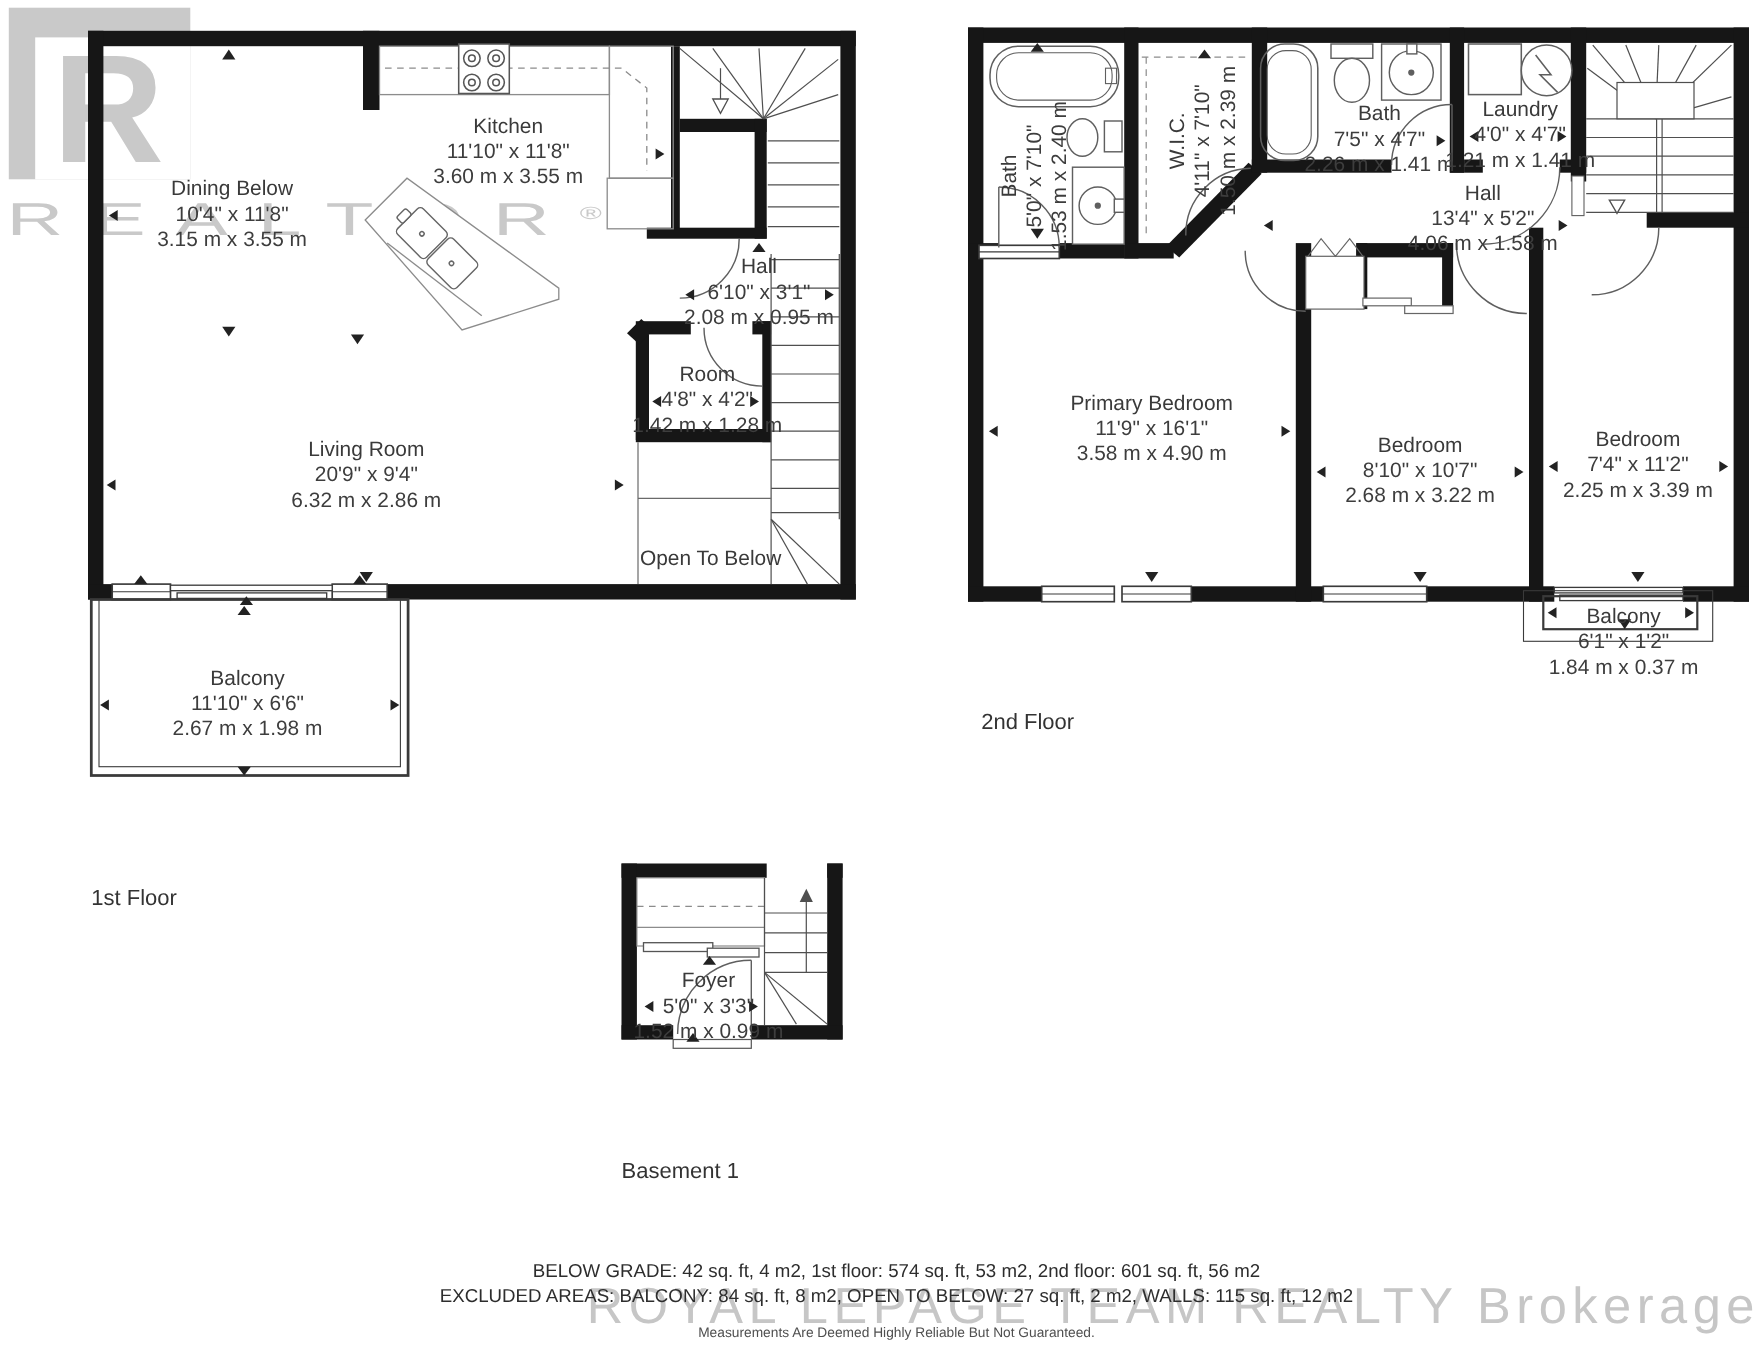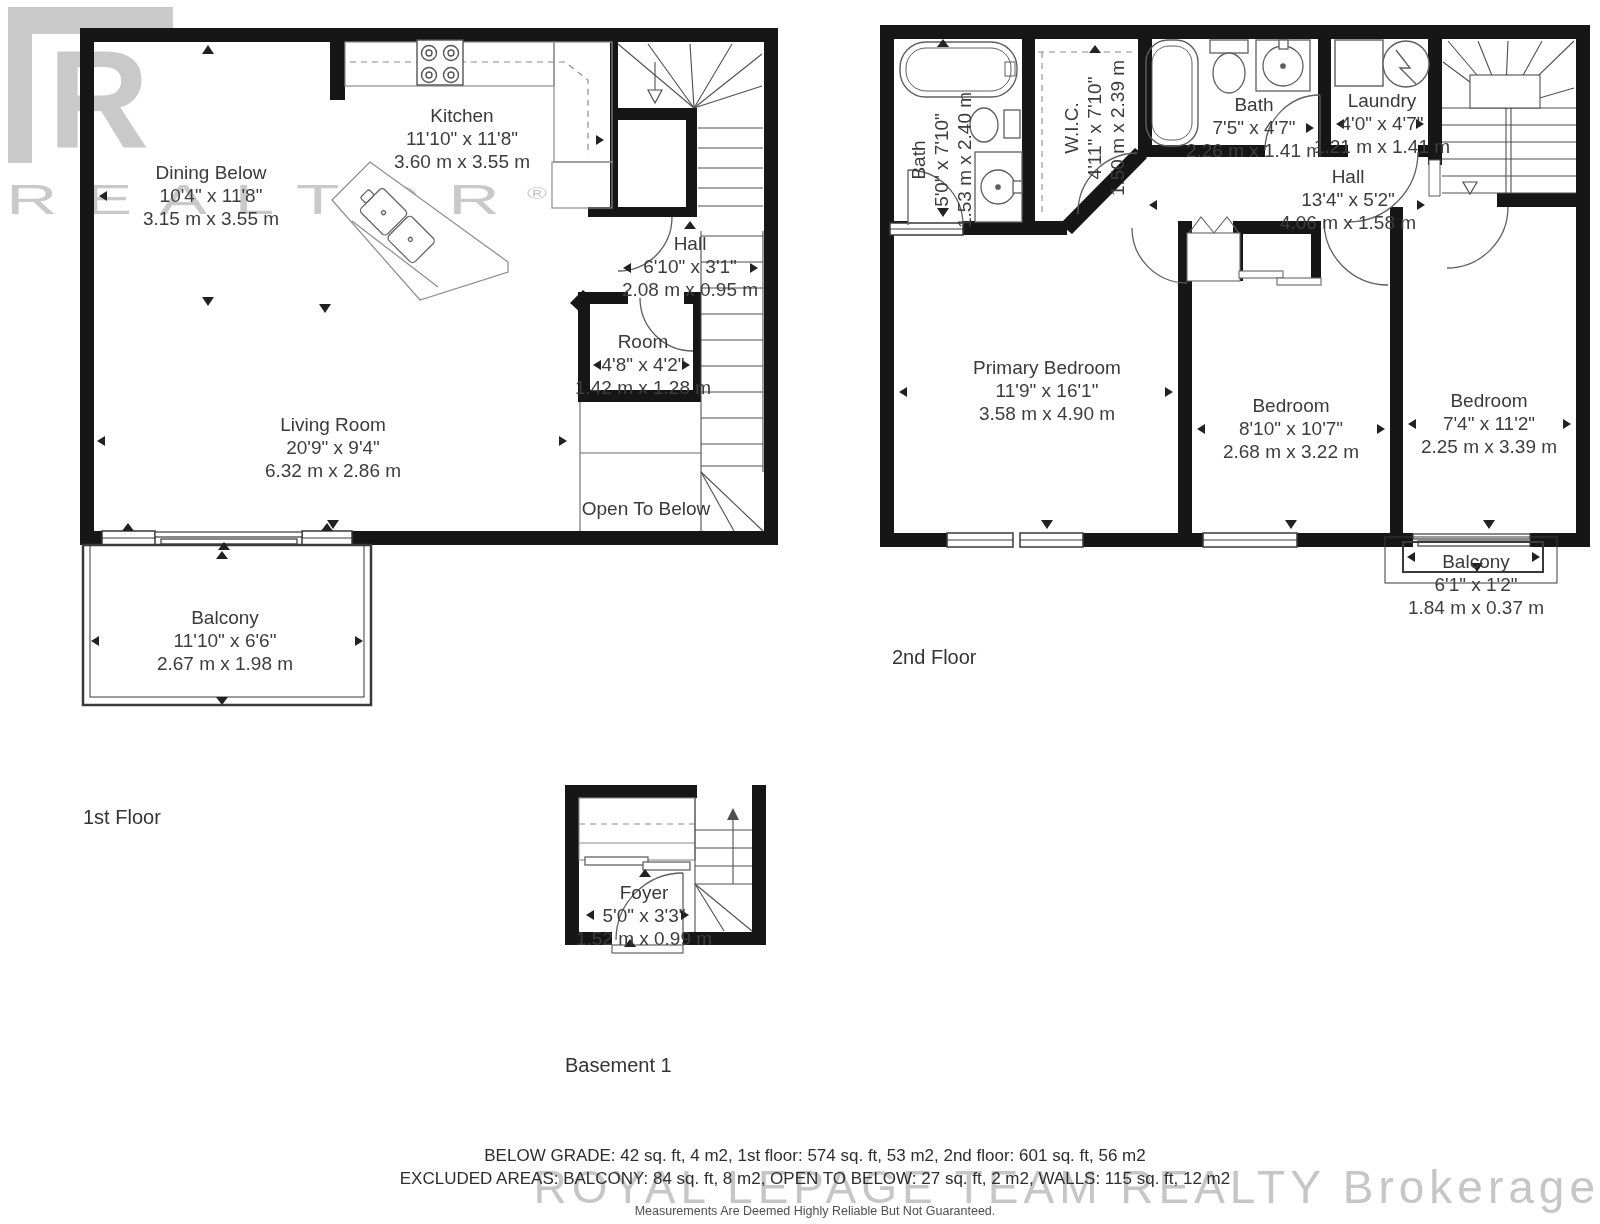--- a/index.html
+++ b/index.html
@@ -389,21 +389,21 @@
   <div class="room-label" style="left:690px;top:266px">
     <div class="nm">Hall</div>
     <div>6'10" x 3'1"</div>
     <div>2.08 m x 0.95 m</div>
   </div>
   <div class="room-label" style="left:643px;top:364px">
     <div class="nm">Room</div>
     <div>4'8" x 4'2"</div>
     <div>1.42 m x 1.28 m</div>
   </div>
-  <div class="room-label" style="left:333px;top:447px">
+  <div class="room-label" style="left:333px;top:432px">
     <div class="nm">Living Room</div>
     <div>20'9" x 9'4"</div>
     <div>6.32 m x 2.86 m</div>
   </div>
   <div class="room-label" style="left:646px;top:508px">
     <div class="nm">Open To Below</div>
   </div>
   <div class="room-label" style="left:225px;top:640px">
     <div class="nm">Balcony</div>
     <div>11'10" x 6'6"</div>

